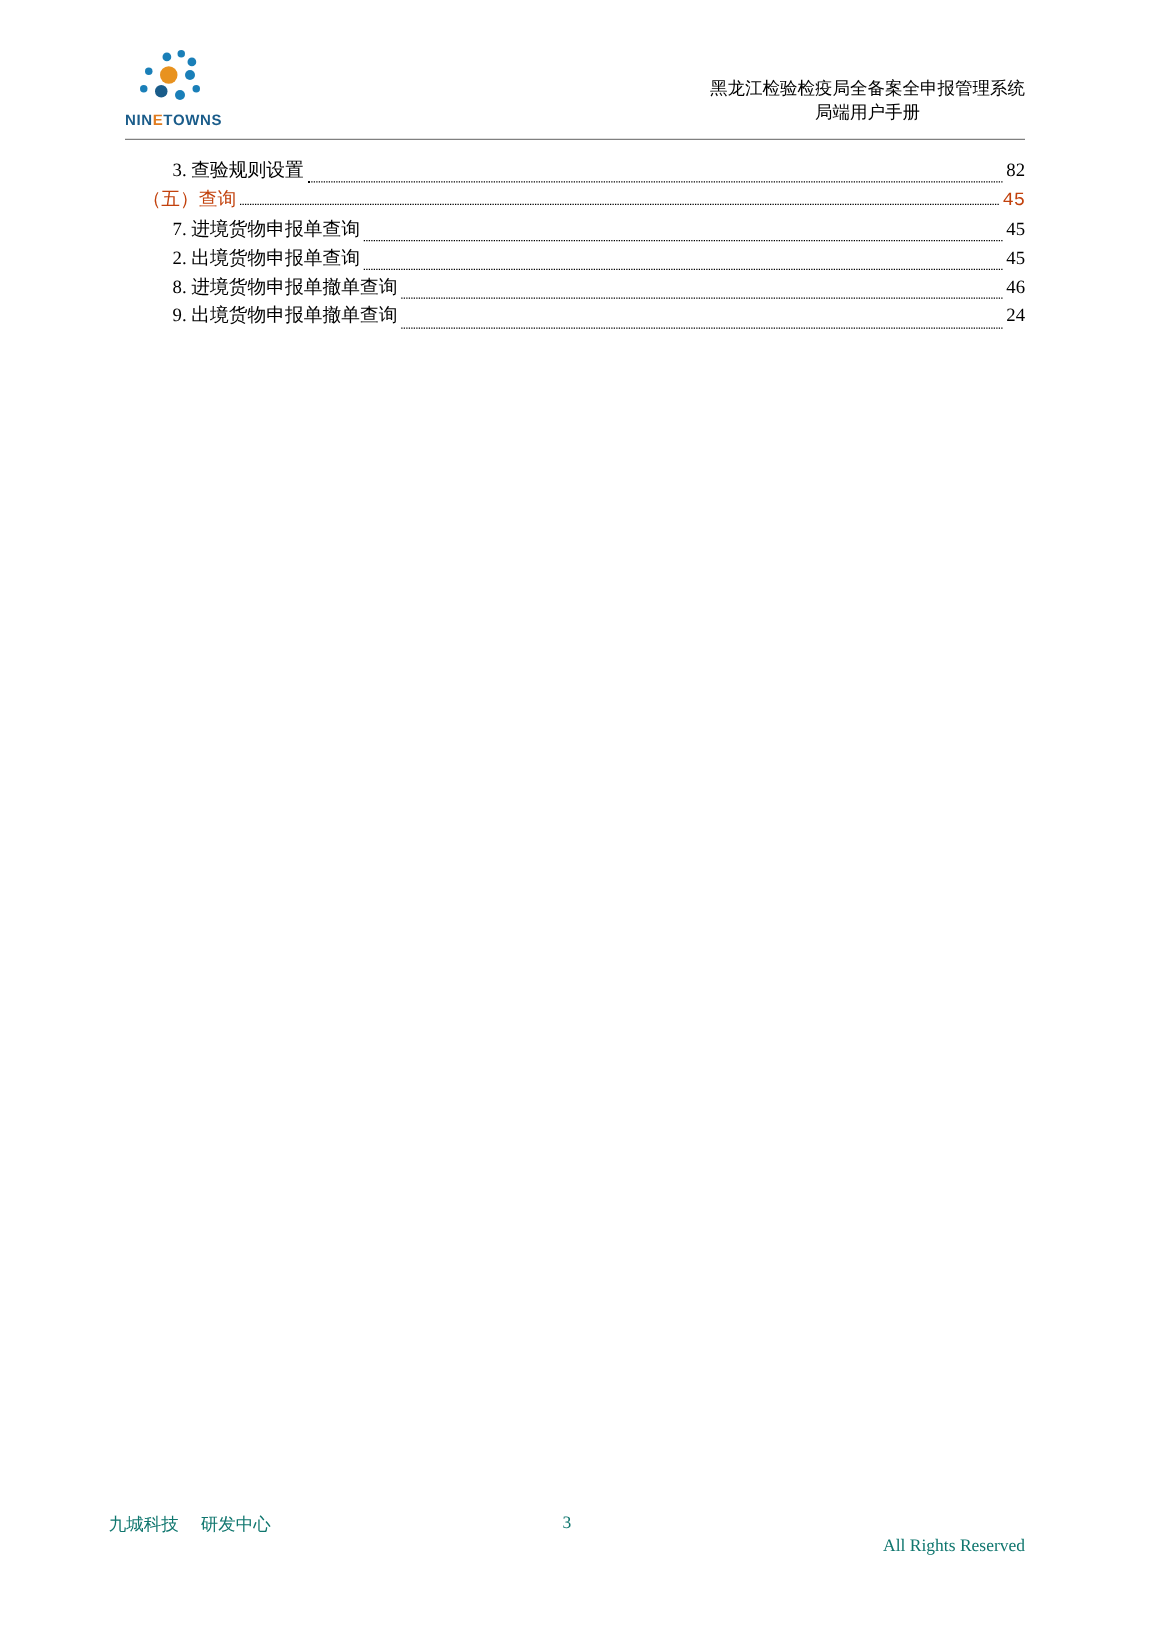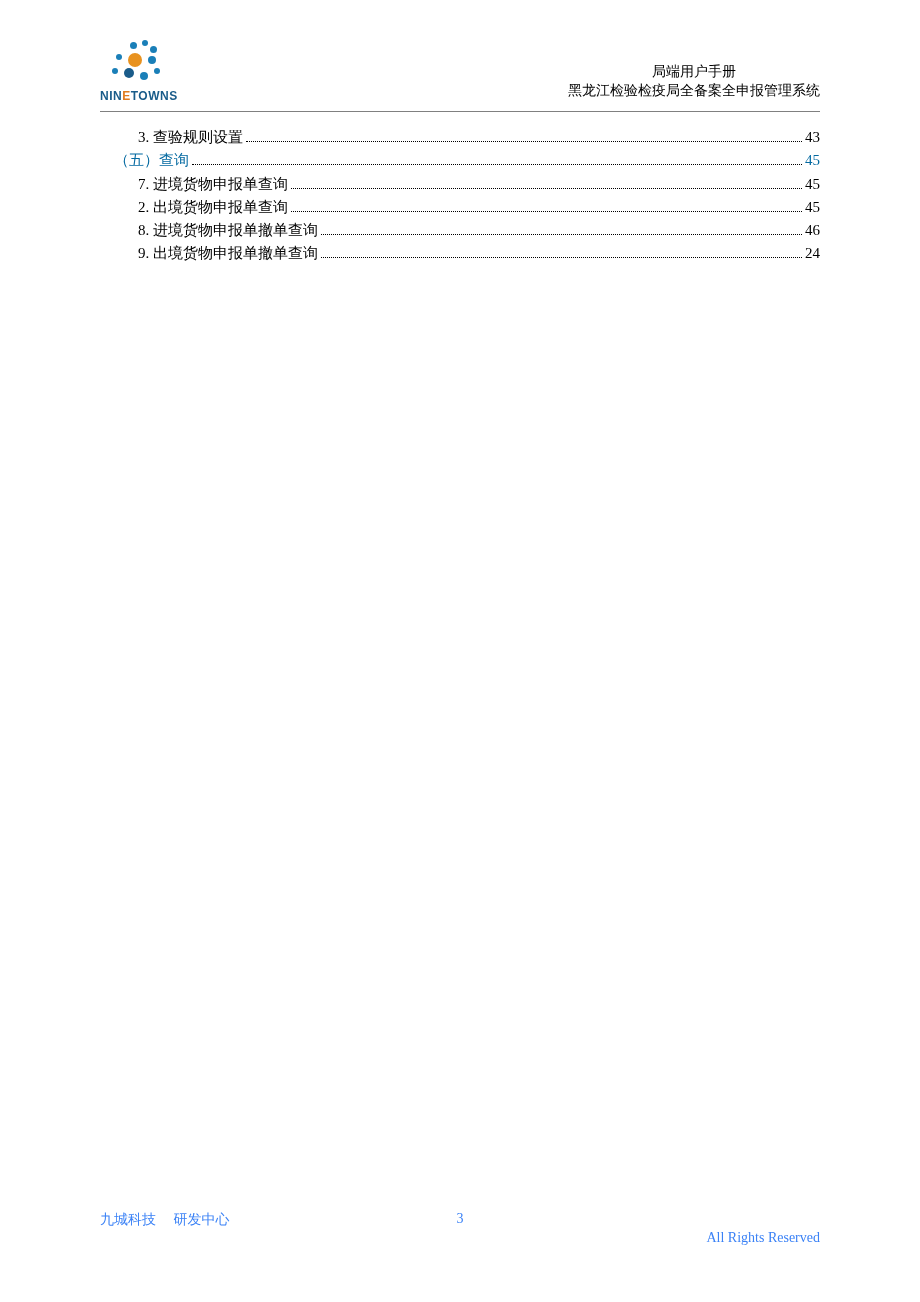--- a/index.html
+++ b/index.html
@@ -76,34 +76,36 @@
       flex: 1;
       border-bottom: 1.5px dotted #000;
       margin: 0 3px 3px 3px;
       min-width: 10px;
     }
     .toc-page {
       flex-shrink: 0;
     }
     .indent-1 {
       padding-left: 38px;
+      align-items: flex-end;
     }
     .indent-0 {
       padding-left: 14px;
-      color: #0369a1;
+      color: #c2410c;
+      font-family: Liberation Mono, monospace;
     }
     .footer {
       position: absolute;
       bottom: 56px;
-      left: 100px;
+      left: 87px;
       right: 100px;
       display: flex;
       justify-content: space-between;
       font-size: 14px;
-      color: #3b82f6;
+      color: #0f766e;
     }
     .footer-center {
       position: absolute;
       left: 50%;
       transform: translateX(-50%);
     }
   </style>
 </head>
 <body>
 
@@ -121,30 +123,30 @@
         <span class="dot" style="width:6px;height:6px;background:#1a7fb8;top:28px;left:2px;"></span>
         <span class="dot" style="width:10px;height:10px;background:#1a5c8a;top:28px;left:14px;"></span>
         <span class="dot" style="width:8px;height:8px;background:#1a7fb8;top:32px;left:30px;"></span>
         <span class="dot" style="width:6px;height:6px;background:#1a7fb8;top:28px;left:44px;"></span>
       </div>
       <div class="logo-text">
         <span>NIN</span><span class="e">E</span><span>TOWNS</span>
       </div>
     </div>
     <div class="header-right">
+      <div>黑龙江检验检疫局全备案全申报管理系统</div>
       <div>局端用户手册</div>
-      <div>黑龙江检验检疫局全备案全申报管理系统</div>
     </div>
   </div>
 
   <div class="toc">
     <div class="toc-row indent-1">
       <span class="toc-label">3. 查验规则设置 </span>
       <span class="toc-dots"></span>
-      <span class="toc-page">43</span>
+      <span class="toc-page">82</span>
     </div>
     <div class="toc-row indent-0">
       <span class="toc-label">（五）查询</span>
       <span class="toc-dots"></span>
       <span class="toc-page">45</span>
     </div>
     <div class="toc-row indent-1">
       <span class="toc-label">7. 进境货物申报单查询 </span>
       <span class="toc-dots"></span>
       <span class="toc-page">45</span>

